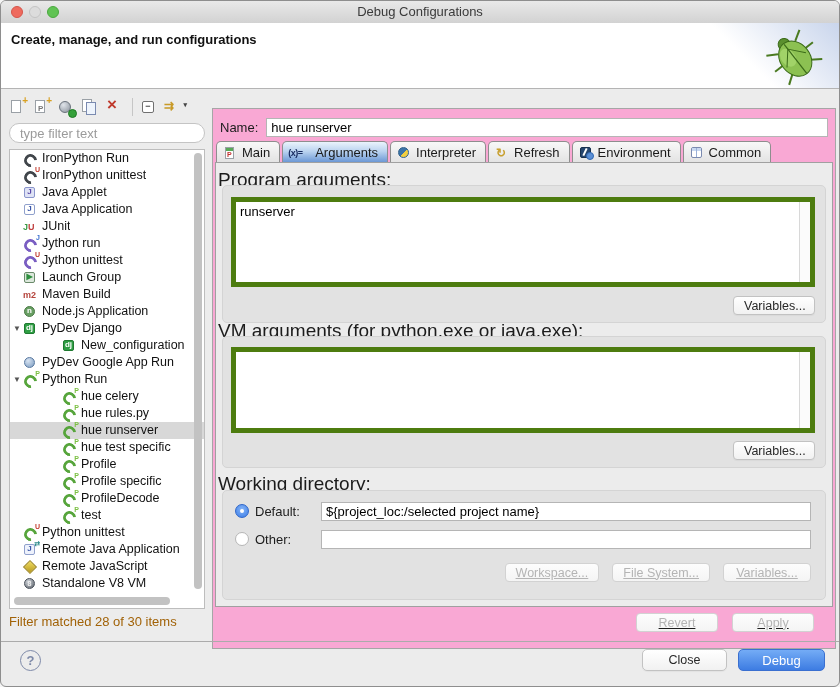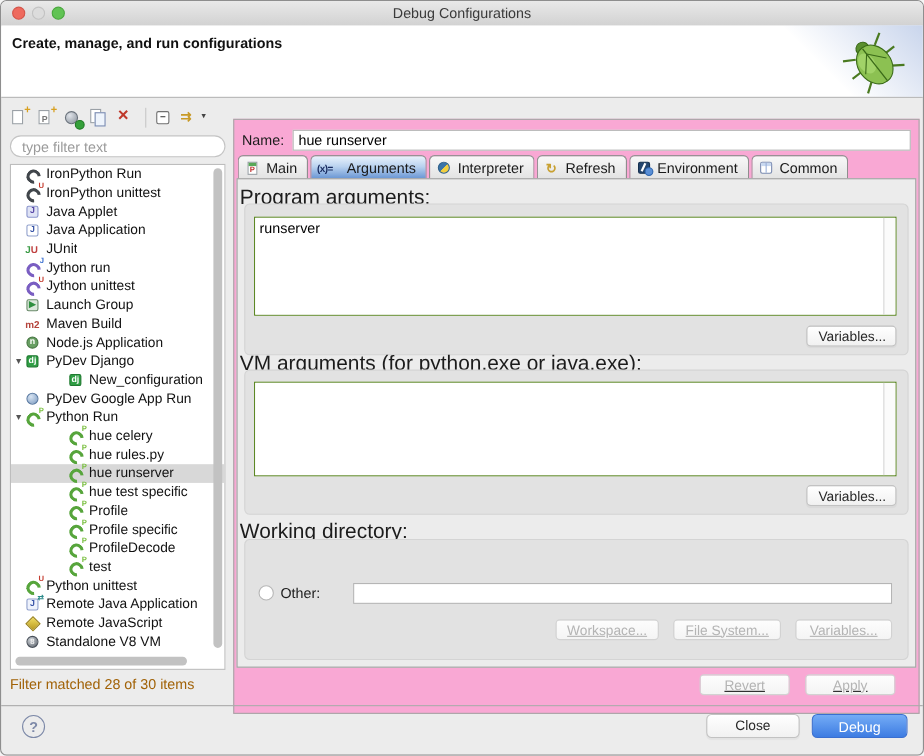--- a/index.html
+++ b/index.html
@@ -67,21 +67,21 @@
        border-radius:5px 5px 0 0;margin-right:2px;padding:0 9px 0 6px;display:flex;align-items:center;
        background:linear-gradient(#f8f8f8,#e2e2e2);font-size:13px;color:#1a1a1a;cursor:default;}
   .tab.sel{background:linear-gradient(#eaf3fc 0%,#b9d2ef 45%,#6492d2 100%);}
   .tab .ti{margin-right:4px;}
   .axb{font-weight:bold;font-size:9px;line-height:14px;color:#16295e;letter-spacing:-0.5px;position:absolute;left:-1px;top:0;}
   .ti.wide{width:22px;}
   .ref{position:absolute;left:1px;top:0;font-weight:bold;font-size:12px;color:#c8a030;}
   .content{position:absolute;left:2px;top:53px;width:618px;height:445px;border:1px solid #a0a0a0;box-sizing:border-box;background:#ececec;}
   .glabel{position:absolute;left:2px;font-size:19px;color:#1c1c1c;text-align:center;}
   .group{position:absolute;left:6px;width:604px;background:#e2e2e2;border:1px solid #d4d4d4;border-radius:5px;box-sizing:border-box;}
-  .tawrap{position:absolute;left:8px;right:10px;border:1px solid #4d7c0f;background:#fff;box-sizing:border-box;}
+  .tawrap{position:absolute;left:8px;right:10px;border:5px solid #4d7c0f;background:#fff;box-sizing:border-box;}
   .tawrap textarea{position:absolute;left:0;top:0;width:calc(100% - 11px);height:100%;border:none;resize:none;outline:none;
           font-family:"Liberation Sans",sans-serif;font-size:13px;padding:2px 4px;box-sizing:border-box;overflow:hidden;}
   .vtrack{position:absolute;right:0;top:0;width:11px;height:100%;background:#fbfbfb;border-left:1px solid #d8d8d8;box-sizing:border-box;}
   .btn{height:19px;box-sizing:border-box;background:linear-gradient(#ffffff,#f1f1f1);border:1px solid #c2c2c2;border-radius:4px;
        font-family:"Liberation Sans",sans-serif;font-size:12.5px;color:#282828;padding:0 10px;box-shadow:0 1px 1px rgba(0,0,0,0.04);}
   .btn:disabled,.btn.dis{color:#b4b4b4;border-color:#d2d2d2;background:linear-gradient(#fdfdfd,#f4f4f4);box-shadow:none;}
   .varbtn{position:absolute;width:82px;}
   .wdrow{position:absolute;left:12px;right:14px;height:20px;display:flex;align-items:center;}
   .radio{width:14px;height:14px;border-radius:50%;box-sizing:border-box;flex:none;position:relative;margin-right:6px;}
   .radio.on{background:radial-gradient(circle at 50% 35%,#85b4f6,#3b7de8);border:1px solid #2f66c8;}
@@ -435,20 +435,25 @@
       <div class="group" style="top:173px;height:132px">
         <div class="tawrap" style="top:10px;height:86px">
           <textarea spellcheck="false" style=""></textarea>
           <div class="vtrack"></div>
         </div>
         <button class="btn varbtn" style="right:10px;top:104px">Variables...</button>
       </div>
 
       <div class="glabel" style="top:310px">Working directory:</div>
       <div class="group" style="top:327px;height:110px">
+        <div class="wdrow" style="top:10px">
+          <span class="radio on"></span>
+          <span class="wdlabel">Default:</span>
+          <input class="wdinput" type="text" value="${project_loc:/selected project name}" style="">
+        </div>
         <div class="wdrow" style="top:38px">
           <span class="radio off"></span>
           <span class="wdlabel">Other:</span>
           <input class="wdinput" type="text" value="" style="">
         </div>
         <div class="wdbtns" style="top:72px" id="wd-buttons">
             <button class="btn dis" disabled="">Workspace...</button>
             <button class="btn dis" disabled="">File System...</button>
             <button class="btn dis" disabled="">Variables...</button>
           </div>

